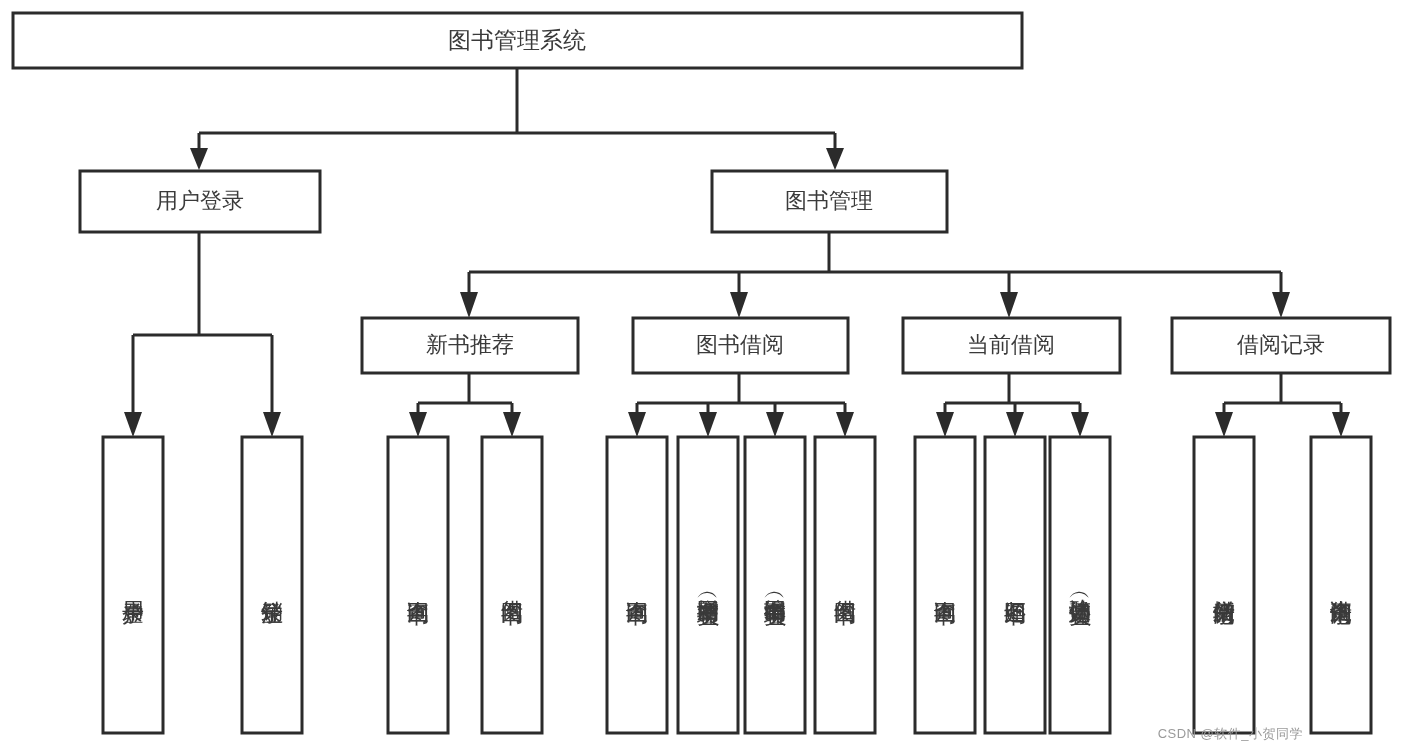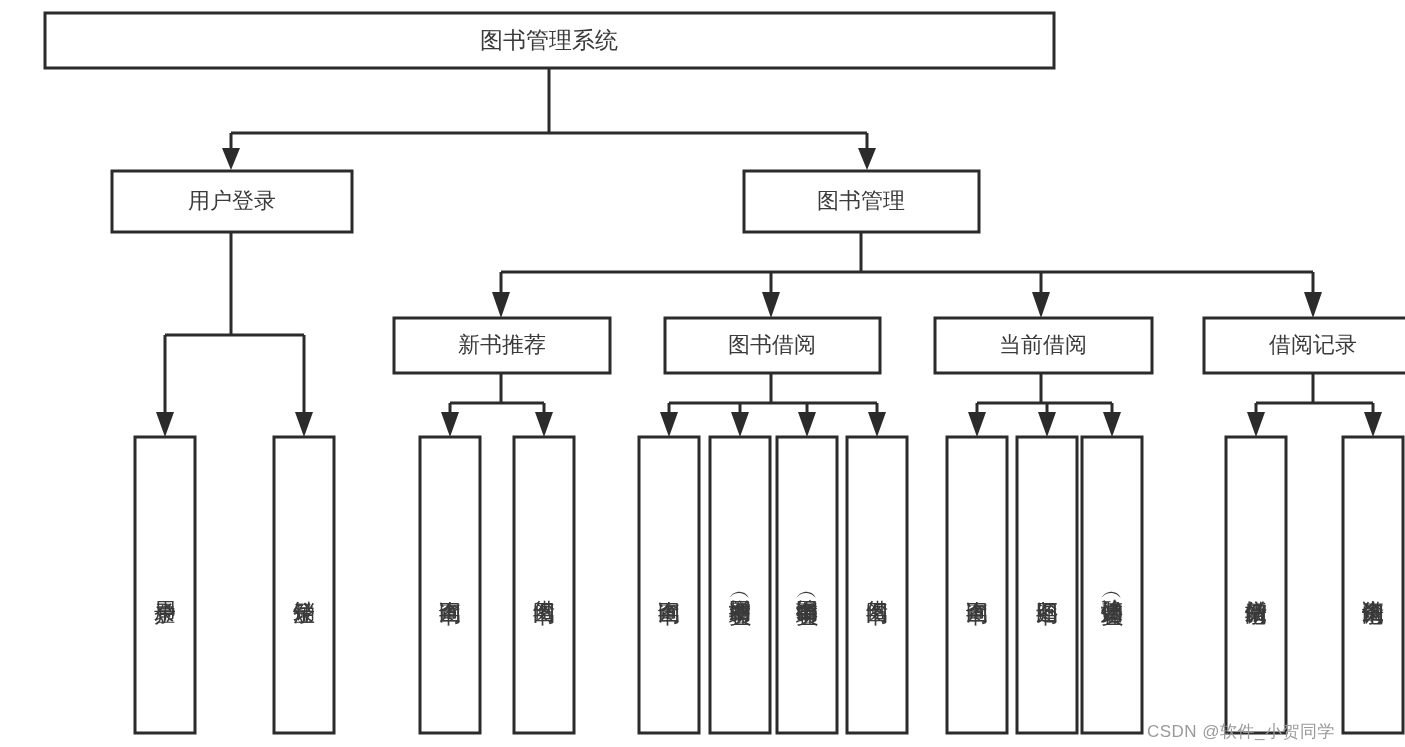--- a/index.html
+++ b/index.html
@@ -11,21 +11,20 @@
     width: 1405px;
     height: 747px;
     overflow: hidden;
     font-family: "Liberation Sans", "DejaVu Sans", sans-serif;
   }
   #diagram-root {
     position: relative;
     width: 1311px;
     height: 747px;
     background: #ffffff;
-    margin-left: 32px;
   }
   svg#flow {
     position: absolute;
     left: 0;
     top: 0;
     width: 1405px;
     height: 747px;
   }
   .node-rect {
     fill: #ffffff;
@@ -74,21 +73,21 @@
     letter-spacing: 1px;
     line-height: 1;
     text-align: center;
     white-space: nowrap;
   }
   #watermark {
     position: absolute;
     right: 8px;
     bottom: 4px;
     font-family: "Liberation Sans", "DejaVu Sans", sans-serif;
-    font-size: 17px;
+    font-size: 13px;
     color: #9a9a9a;
     letter-spacing: 0.5px;
     user-select: none;
     pointer-events: none;
   }
 </style>
 </head>
 <body>
 
 <div id="diagram-root">

